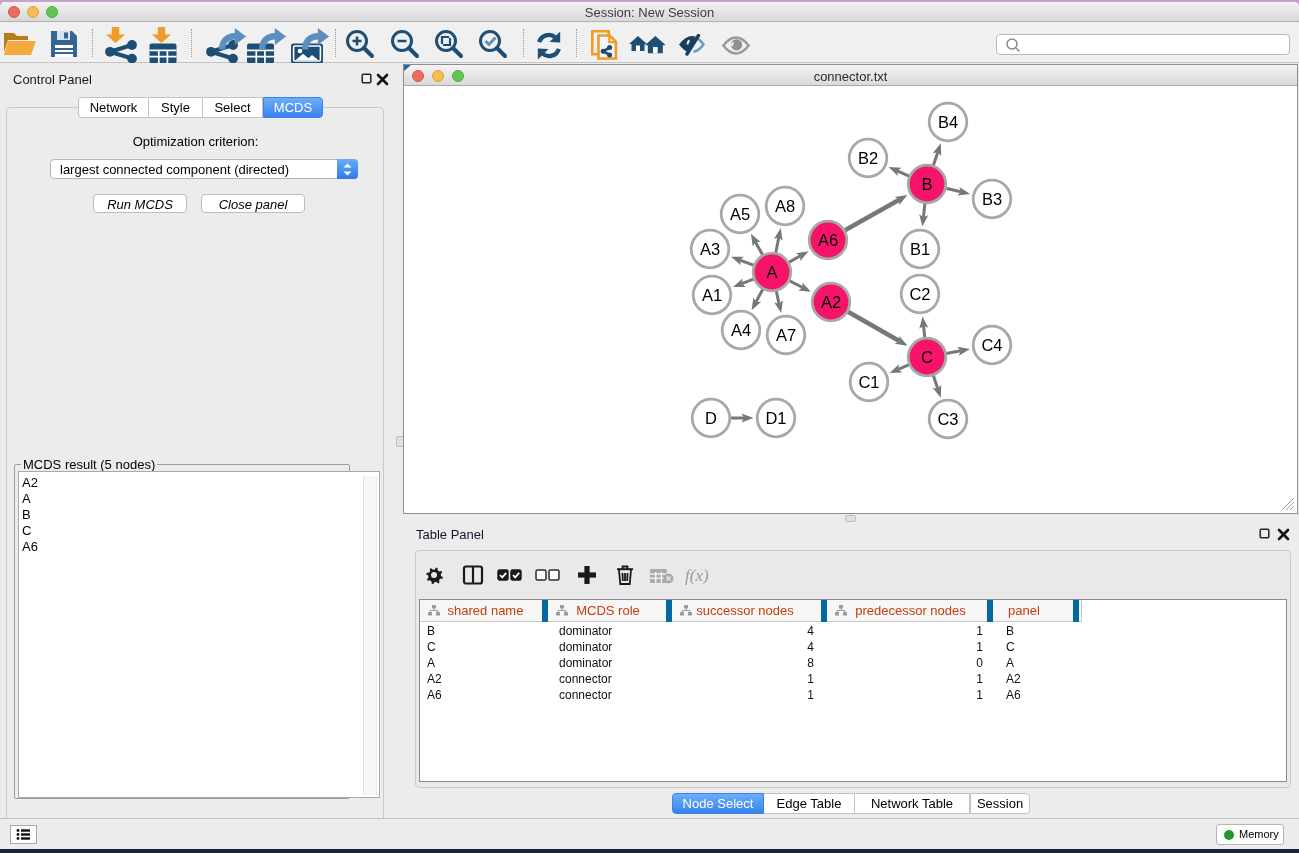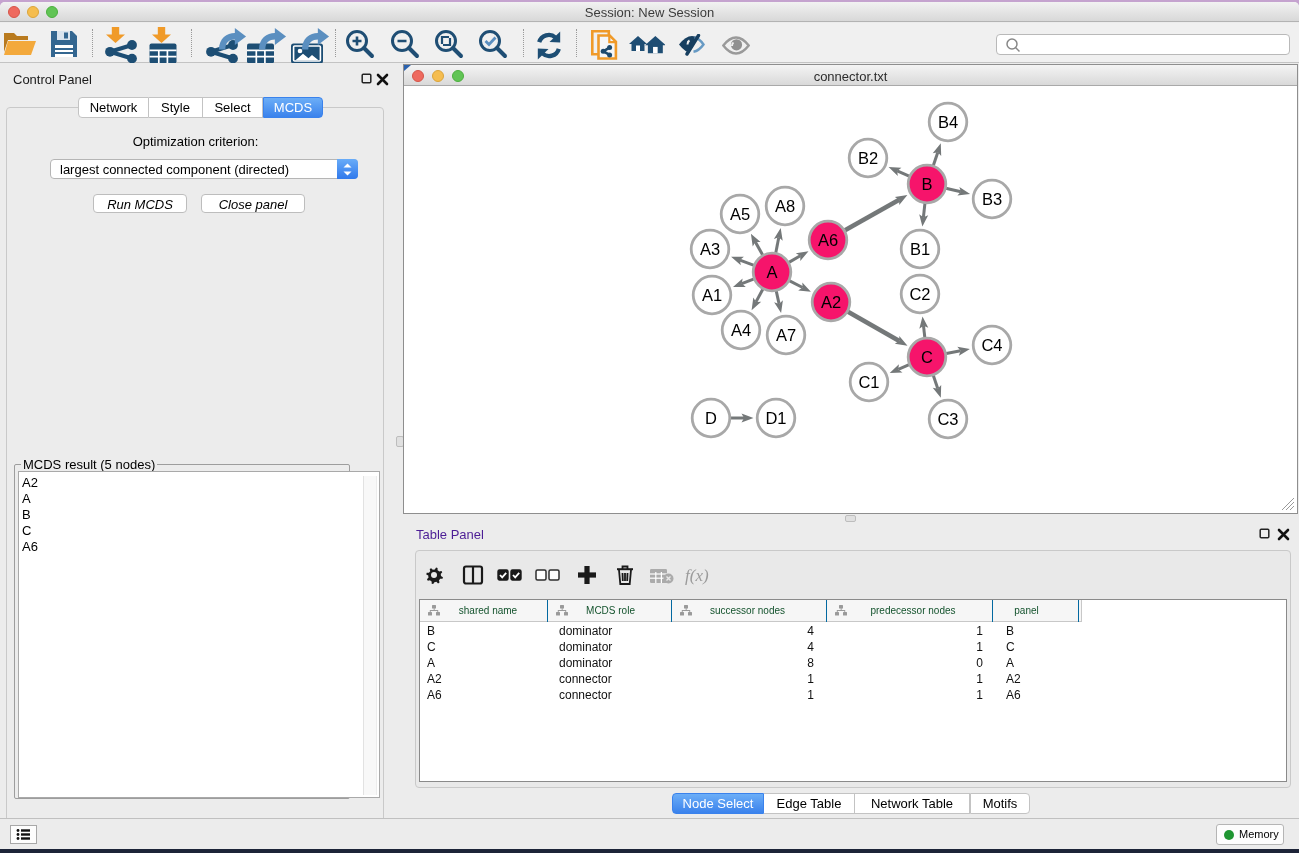--- a/index.html
+++ b/index.html
@@ -31,25 +31,25 @@
 
 #vsplit-grip { position:absolute; left:396px; top:434px; width:8px; height:11px; background:#e0e0e0; border:1px solid #bdbdbd; border-radius:2px; }
 #hsplit-grip { position:absolute; left:845px; top:513px; width:11px; height:7px; background:#e0e0e0; border:1px solid #bdbdbd; border-radius:2px; }
 
 #netwin { position:absolute; left:403px; top:62px; width:895px; height:450px; border:1px solid #8e8e8e; background:#fff; }
 #nw-title { position:absolute; left:0; top:0; width:100%; height:21px; background:linear-gradient(#f4f4f4,#d9d9d9); border-bottom:1px solid #a9a9a9; }
 #nw-text { position:absolute; top:4px; width:100%; text-align:center; font-size:13px; color:#2c2c2c; }
 #graph { position:absolute; left:0; top:22px; }
 
 #tp { position:absolute; left:403px; top:520px; width:896px; height:296px; background:#ececec; }
-#tp-title { position:absolute; left:13px; top:5px; font-size:13px; color:#4c1d95; }
+#tp-title { position:absolute; left:13px; top:5px; font-size:13px; color:#0f172a; }
 #tp-body { position:absolute; left:12px; top:28px; width:876px; height:238px; background:#e9e9e9; border:1px solid #c9c9c9; border-radius:4px; }
 #tbl { position:absolute; left:3px; top:48px; width:868px; height:183px; background:#fff; border:1px solid #8a8a8a; }
 #tbl-head { position:absolute; left:0; top:0; width:662px; height:22px; background:#f6f6f6; border-bottom:1px solid #c8c8c8; border-right:1px solid #c8c8c8; }
-.th { position:absolute; top:0; height:22px; border-right:1px solid #0369a1; font-size:10px; color:#14532d; text-align:center; line-height:22px; }
+.th { position:absolute; top:0; height:22px; border-right:6px solid #0369a1; font-size:13px; color:#c2410c; text-align:center; line-height:22px; }
 .hicon { position:absolute; top:5px; width:12px; height:11px; }
 .cell { position:absolute; font-size:12px; color:#111; height:16px; line-height:16px; }
 
 #btabs { position:absolute; left:256px; top:242px; height:21px; }
 
 #status { position:absolute; left:0; top:816px; width:1299px; height:31px; background:#ececec; border-top:1px solid #c0c0c0; }
 #listbtn { position:absolute; left:10px; top:6px; width:27px; height:19px; background:#fdfdfd; border:1px solid #a8a8a8; }
 #membtn { position:absolute; right:15px; top:5px; width:68px; height:21px; background:#fdfdfd; border:1px solid #b5b5b5; border-radius:3px; font-size:11px; color:#000; }
 .icon { position:absolute; }
 </style>
@@ -492,21 +492,21 @@
           <div class="cell" style="left:139px;top:87px;">connector</div>
           <div class="cell" style="left:252px;top:87px;width:142px;text-align:right;">1</div>
           <div class="cell" style="left:407px;top:87px;width:156px;text-align:right;">1</div>
           <div class="cell" style="left:586px;top:87px;">A6</div>
 
       </div>
     <div id="btabs">
         <div class="tab tabsel" style="left:0;width:92px;border-radius:4px 0 0 4px;">Node Select</div>
         <div class="tab" style="left:92px;width:91px;border-left:0;">Edge Table</div>
         <div class="tab" style="left:183px;width:115px;border-left:0;">Network Table</div>
-        <div class="tab" style="left:298px;width:60px;border-radius:0 4px 4px 0;">Motifs</div>
+        <div class="tab" style="left:298px;width:60px;border-radius:0 4px 4px 0;">Session</div>
       </div>
     </div>
   </div>
   <div id="status">
     <div id="listbtn">
       <svg width="25" height="17" viewBox="0 0 25 17">
           <g fill="#111">
             <circle cx="7" cy="4.5" r="1.4"></circle>
             <circle cx="7" cy="8.5" r="1.4"></circle>
             <circle cx="7" cy="12.5" r="1.4"></circle>

